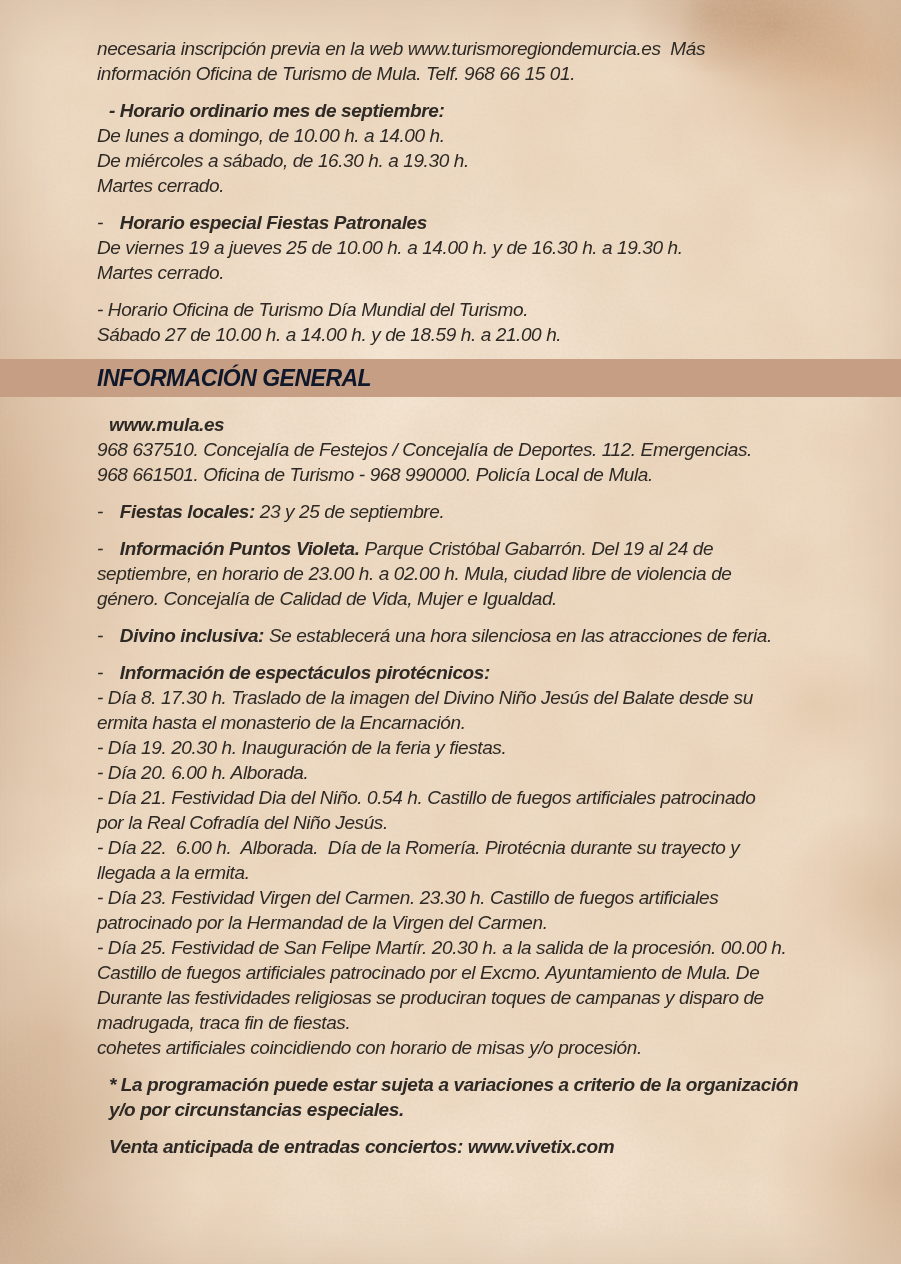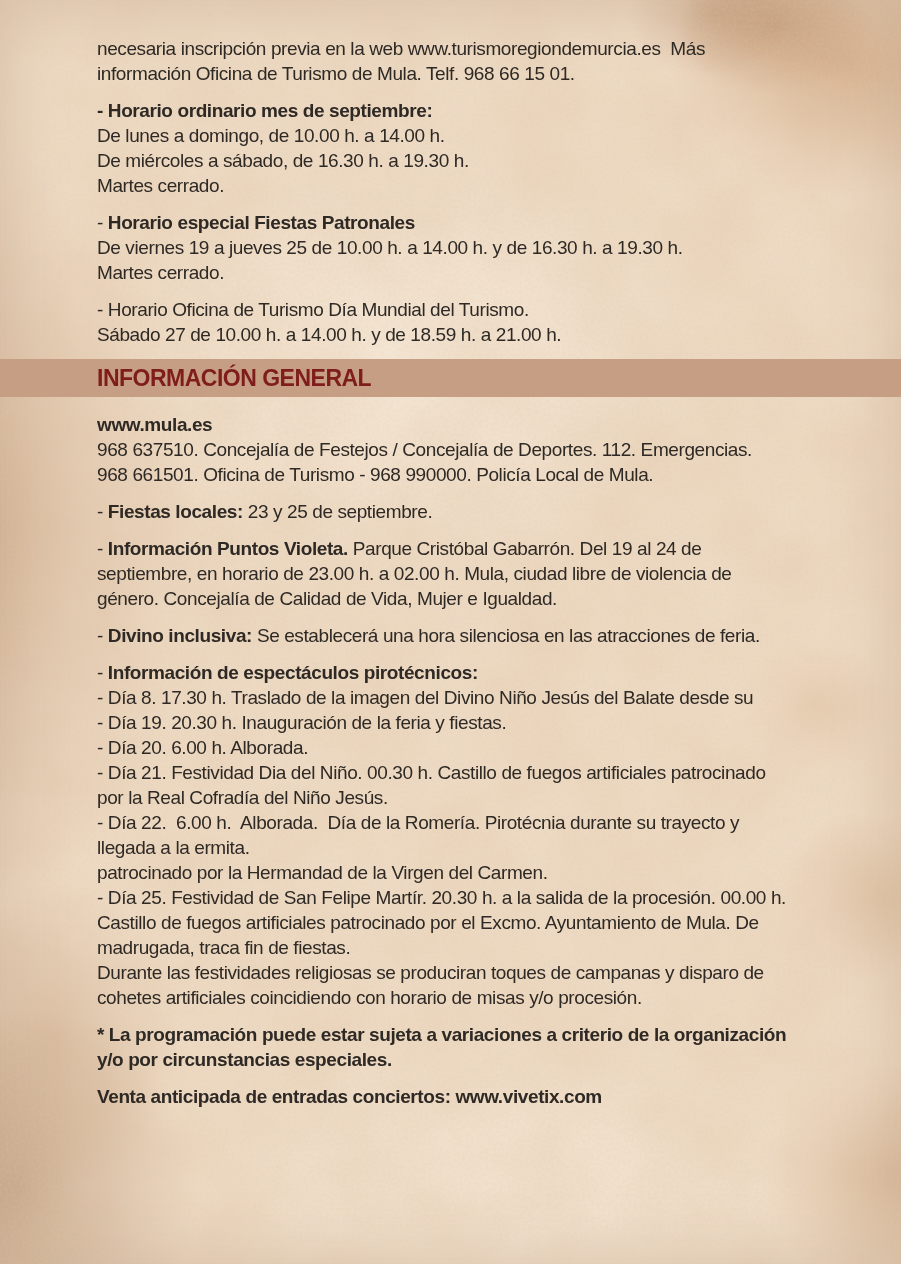--- a/index.html
+++ b/index.html
@@ -27,41 +27,42 @@
   }
   .noise { position: absolute; left: 0; top: 0; width: 100%; height: 100%; pointer-events: none; }
   .content {
     position: relative;
     box-sizing: border-box;
     padding: 36px 38px 0 97px;
     font-size: 19px;
     line-height: 25px;
     letter-spacing: -0.4px;
     color: #2e2924;
+    font-style: italic;
   }
   .para { margin: 0 0 12px 0; }
   .line { white-space: pre-wrap; }
   .run { }
-  .b { font-weight: bold; }
+  .b { font-weight: bold; margin-left: 12px; }
   .band {
     position: relative;
     width: 901px;
     height: 38px;
     margin: 5px 0 15px -97px;
     box-sizing: border-box;
     padding-left: 97px;
     background: #c69e83;
     display: flex;
     align-items: center;
   }
   .band-title {
     font-weight: bold;
     font-size: 23px;
     letter-spacing: -0.5px;
-    color: #7f1d1d;
+    color: #0f172a;
   }
 </style>
 </head>
 <body>
 
 <div class="page">
   <svg class="noise" xmlns="http://www.w3.org/2000/svg" width="901" height="1264">
     <filter id="speckle">
       <feTurbulence type="fractalNoise" baseFrequency="0.35" numOctaves="2" seed="7" result="t"></feTurbulence>
       <feColorMatrix in="t" type="matrix" values="0 0 0 0 0.78  0 0 0 0 0.56  0 0 0 0 0.36  0 0 0 0.35 -0.12"></feColorMatrix>
@@ -108,31 +109,33 @@
         <div class="line"><span class="run">- </span><span class="run b">Información Puntos Violeta.</span><span class="run"> Parque Cristóbal Gabarrón. Del 19 al 24 de</span></div>
         <div class="line"><span class="run">septiembre, en horario de 23.00 h. a 02.00 h. Mula, ciudad libre de violencia de</span></div>
         <div class="line"><span class="run">género. Concejalía de Calidad de Vida, Mujer e Igualdad.</span></div>
       </div>
       <div class="para">
         <div class="line"><span class="run">- </span><span class="run b">Divino inclusiva:</span><span class="run"> Se establecerá una hora silenciosa en las atracciones de feria.</span></div>
       </div>
       <div class="para">
         <div class="line"><span class="run">- </span><span class="run b">Información de espectáculos pirotécnicos:</span></div>
         <div class="line"><span class="run">- Día 8. 17.30 h. Traslado de la imagen del Divino Niño Jesús del Balate desde su</span></div>
+        <div class="line"><span class="run">ermita hasta el monasterio de la Encarnación.</span></div>
         <div class="line"><span class="run">- Día 19. 20.30 h. Inauguración de la feria y fiestas.</span></div>
         <div class="line"><span class="run">- Día 20. 6.00 h. Alborada.</span></div>
-        <div class="line"><span class="run">- Día 21. Festividad Dia del Niño. 00.30 h. Castillo de fuegos artificiales patrocinado</span></div>
+        <div class="line"><span class="run">- Día 21. Festividad Dia del Niño. 0.54 h. Castillo de fuegos artificiales patrocinado</span></div>
         <div class="line"><span class="run">por la Real Cofradía del Niño Jesús.</span></div>
         <div class="line"><span class="run">- Día 22.  6.00 h.  Alborada.  Día de la Romería. Pirotécnia durante su trayecto y</span></div>
         <div class="line"><span class="run">llegada a la ermita.</span></div>
+        <div class="line"><span class="run">- Día 23. Festividad Virgen del Carmen. 23.30 h. Castillo de fuegos artificiales</span></div>
         <div class="line"><span class="run">patrocinado por la Hermandad de la Virgen del Carmen.</span></div>
         <div class="line"><span class="run">- Día 25. Festividad de San Felipe Martír. 20.30 h. a la salida de la procesión. 00.00 h.</span></div>
         <div class="line"><span class="run">Castillo de fuegos artificiales patrocinado por el Excmo. Ayuntamiento de Mula. De</span></div>
+        <div class="line"><span class="run">Durante las festividades religiosas se produciran toques de campanas y disparo de</span></div>
         <div class="line"><span class="run">madrugada, traca fin de fiestas.</span></div>
-        <div class="line"><span class="run">Durante las festividades religiosas se produciran toques de campanas y disparo de</span></div>
         <div class="line"><span class="run">cohetes artificiales coincidiendo con horario de misas y/o procesión.</span></div>
       </div>
       <div class="para">
         <div class="line"><span class="run b">* La programación puede estar sujeta a variaciones a criterio de la organización</span></div>
         <div class="line"><span class="run b">y/o por circunstancias especiales.</span></div>
       </div>
       <div class="para">
         <div class="line"><span class="run b">Venta anticipada de entradas conciertos: www.vivetix.com</span></div>
       </div>
     </div>

